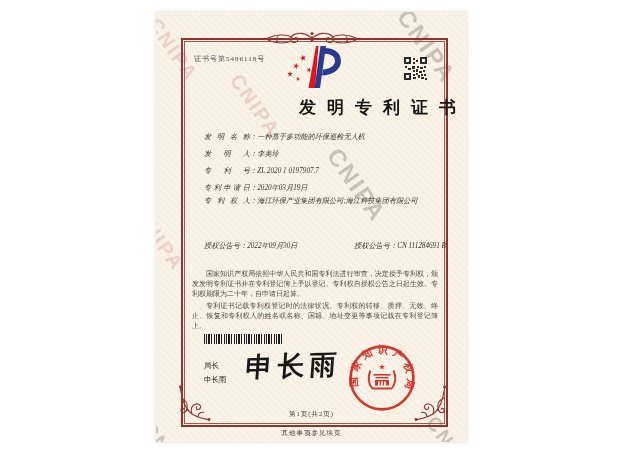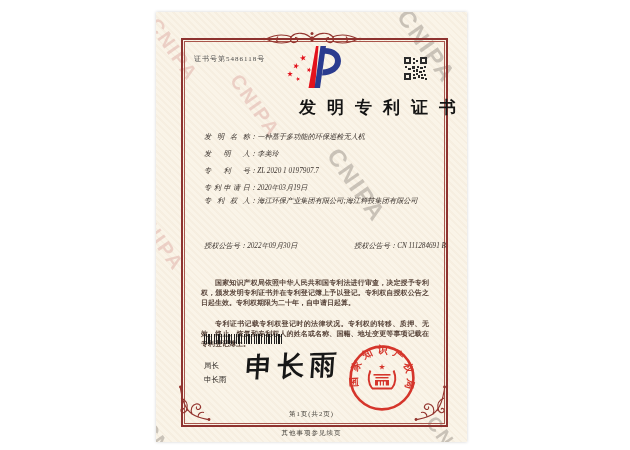--- a/index.html
+++ b/index.html
@@ -23,21 +23,21 @@
   .qr{position:absolute;left:248px;top:45px;width:23px;height:23px;}
   .title{position:absolute;left:0;top:84px;width:100%;text-align:right;
          font-size:17px;font-weight:bold;color:#141414;letter-spacing:11px;text-indent:11px;}
   .row{position:absolute;left:48px;font-size:7.2px;color:#3b332e;white-space:nowrap;font-style:italic;}
   .lbl{display:inline-block;width:46px;text-align:justify;text-align-last:justify;color:#3b332e;}
   .colon{display:inline-block;}
   .val{display:inline-block;max-width:176px;vertical-align:top;white-space:normal;line-height:10px;}
   .grant2{position:absolute;left:150px;top:0;}
   .paras{position:absolute;left:33px;top:255px;width:252px;font-size:7px;
          line-height:9.8px;color:#5a463c;text-align:justify;}
-  .paras p{margin:12px;text-indent:14px;font-weight:bold;}
+  .paras p{margin:3px;text-indent:14px;}
   .barcode{position:absolute;left:48px;top:322px;width:78px;height:10px;
            background:repeating-linear-gradient(90deg,#1d1d1d 0 1px,transparent 1px 2px,#1d1d1d 2px 3px,transparent 3px 4px,#1d1d1d 4px 6px,transparent 6px 7px,#1d1d1d 7px 8px,transparent 8px 10px);}
   .signer{position:absolute;left:48px;top:347px;font-size:7.5px;font-weight:normal;
           color:#2f2a26;line-height:14px;}
   .signature{position:absolute;left:80px;top:336px;width:115px;text-align:center;
              font-size:27px;color:#171717;letter-spacing:5px;
              transform:rotate(-2deg) skewX(-6deg);font-weight:bold;}
   .seal{position:absolute;left:192px;top:332px;width:68px;height:68px;opacity:.93;}
   .page-info{position:absolute;left:0;top:398px;width:100%;text-align:center;
              font-size:6.5px;color:#44403a;letter-spacing:1px;}

